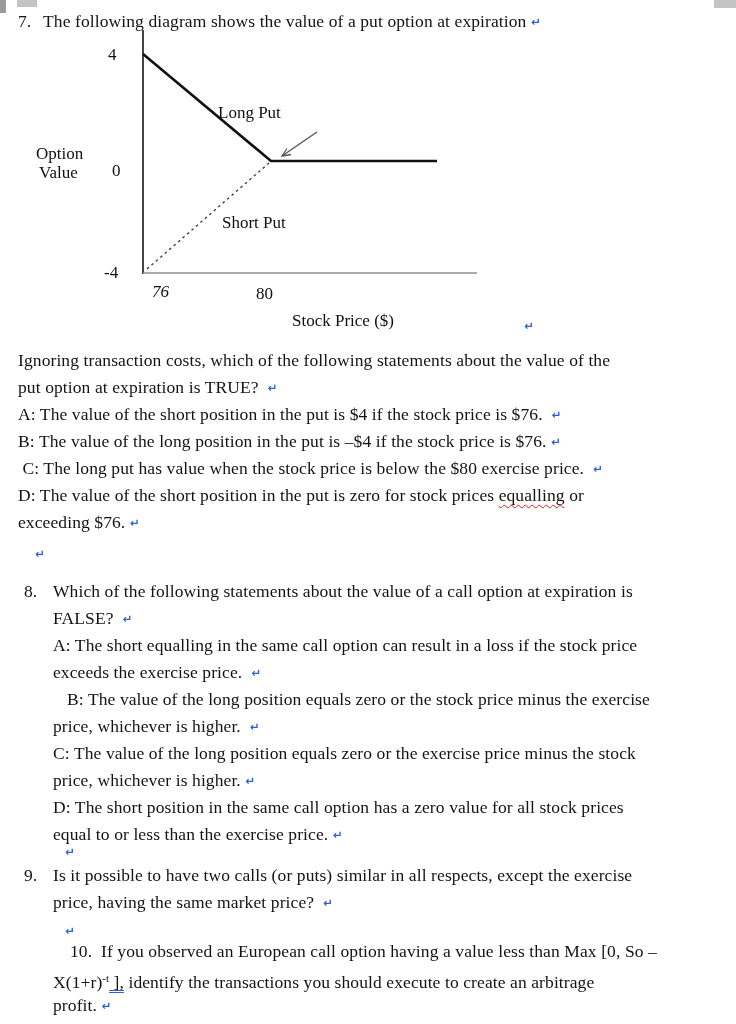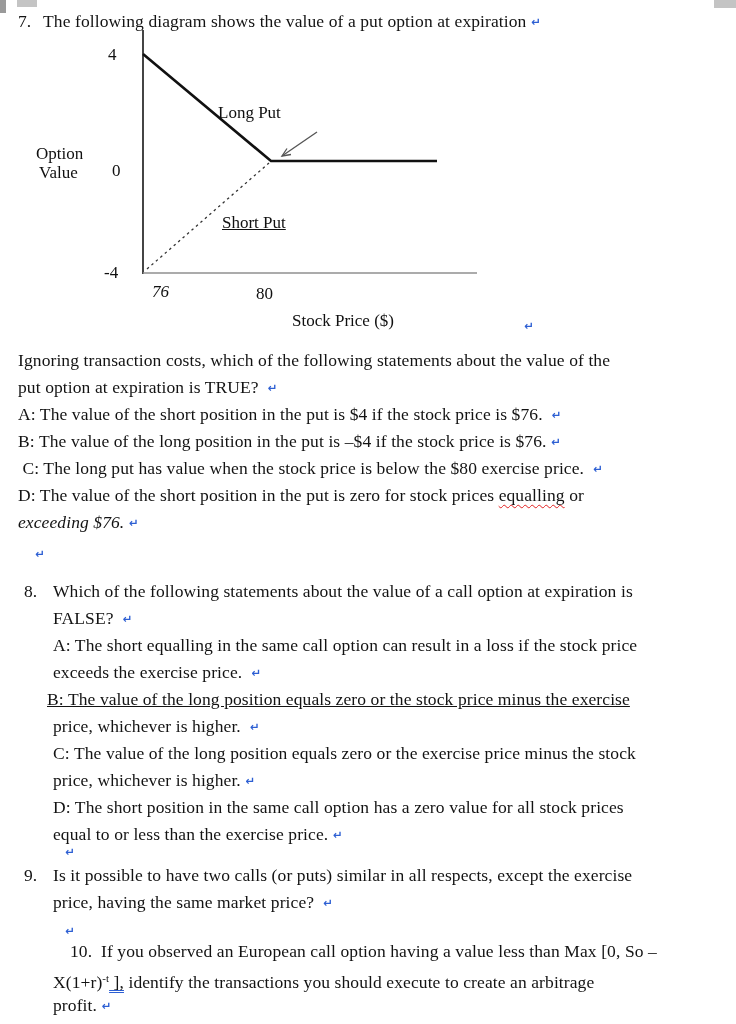--- a/index.html
+++ b/index.html
@@ -46,49 +46,49 @@
 
     <line x1="317" y1="132" x2="282" y2="156" stroke="#555555" stroke-width="1.3"></line>
     <polyline points="291,154.5 282,156 287,148.5" fill="none" stroke="#555555" stroke-width="1.3"></polyline>
   </svg>
   <div class="dlabel" style="left:108px;top:46px;">4</div>
   <div class="dlabel" style="left:112px;top:162px;">0</div>
   <div class="dlabel" style="left:104px;top:264px;">-4</div>
   <div class="dlabel" style="left:36px;top:145px;">Option</div>
   <div class="dlabel" style="left:39px;top:164px;">Value</div>
   <div class="dlabel" style="left:218px;top:88px;margin-top:16px;">Long Put</div>
-  <div class="dlabel" style="left:222px;top:214px;text-decoration:underline;">Short Put</div>
+  <div class="dlabel" style="left:222px;top:214px;">Short Put</div>
   <div class="dlabel" style="left:152px;top:283px;font-style:italic;">76</div>
   <div class="dlabel" style="left:256px;top:285px;">80</div>
   <div class="dlabel" style="left:268px;top:312px;margin-left:24px;">Stock Price ($)</div>
   <div class="dlabel pmark" style="left:524px;top:320px;font-size:11.5px;">↵</div>
 </div>
 
 <div id="text-layer">
     <div class="tblock">
       <div class="tline" style="left: 18px; top: 8px;"><span class="num" style="width: 25px; display: inline-block;">7.</span><span>The following diagram shows the value of a put option at expiration </span><span class="pmark">↵</span></div>
     </div>
     <div class="tblock">
       <div class="tline" style="left: 18px; top: 347px;"><span>Ignoring transaction costs, which of the following statements about the value of the</span></div>
       <div class="tline" style="left: 18px; top: 374px;"><span>put option at expiration is TRUE?  </span><span class="pmark">↵</span></div>
       <div class="tline" style="left: 18px; top: 401px;"><span>A: The value of the short position in the put is $4 if the stock price is $76.  </span><span class="pmark">↵</span></div>
       <div class="tline" style="left: 18px; top: 428px;"><span>B: The value of the long position in the put is –$4 if the stock price is $76. </span><span class="pmark">↵</span></div>
       <div class="tline" style="left: 18px; top: 455px;"><span> C: The long put has value when the stock price is below the $80 exercise price.  </span><span class="pmark">↵</span></div>
       <div class="tline" style="left: 18px; top: 482px;"><span>D: The value of the short position in the put is zero for stock prices </span><span class="spell">equalling</span><span> or</span></div>
-      <div class="tline" style="left: 18px; top: 509px; font-style: italic;"><span>exceeding $76. </span><span class="pmark">↵</span></div>
+      <div class="tline" style="left: 18px; top: 509px;"><span>exceeding $76. </span><span class="pmark">↵</span></div>
     </div>
     <div class="tblock">
       <div class="tline" style="left: 35px; top: 540px;"><span class="pmark">↵</span></div>
     </div>
     <div class="tblock">
       <div class="tline" style="left: 24px; top: 578px;"><span class="num" style="width: 29px; display: inline-block;">8.</span><span>Which of the following statements about the value of a call option at expiration is</span></div>
       <div class="tline" style="left: 53px; top: 605px;"><span>FALSE?  </span><span class="pmark">↵</span></div>
       <div class="tline" style="left: 53px; top: 632px;"><span>A: The short equalling in the same call option can result in a loss if the stock price</span></div>
       <div class="tline" style="left: 53px; top: 659px;"><span>exceeds the exercise price.  </span><span class="pmark">↵</span></div>
-      <div class="tline" style="left: 47px; top: 686px; text-decoration: underline;"><span>B: The value of the long position equals zero or the stock price minus the exercise</span></div>
+      <div class="tline" style="left: 67px; top: 686px;"><span>B: The value of the long position equals zero or the stock price minus the exercise</span></div>
       <div class="tline" style="left: 53px; top: 713px;"><span>price, whichever is higher.  </span><span class="pmark">↵</span></div>
       <div class="tline" style="left: 53px; top: 740px;"><span>C: The value of the long position equals zero or the exercise price minus the stock</span></div>
       <div class="tline" style="left: 53px; top: 767px;"><span>price, whichever is higher. </span><span class="pmark">↵</span></div>
       <div class="tline" style="left: 53px; top: 794px;"><span>D: The short position in the same call option has a zero value for all stock prices</span></div>
       <div class="tline" style="left: 53px; top: 821px;"><span>equal to or less than the exercise price. </span><span class="pmark">↵</span></div>
     </div>
     <div class="tblock">
       <div class="tline" style="left: 65px; top: 838px;"><span class="pmark">↵</span></div>
     </div>
     <div class="tblock">

